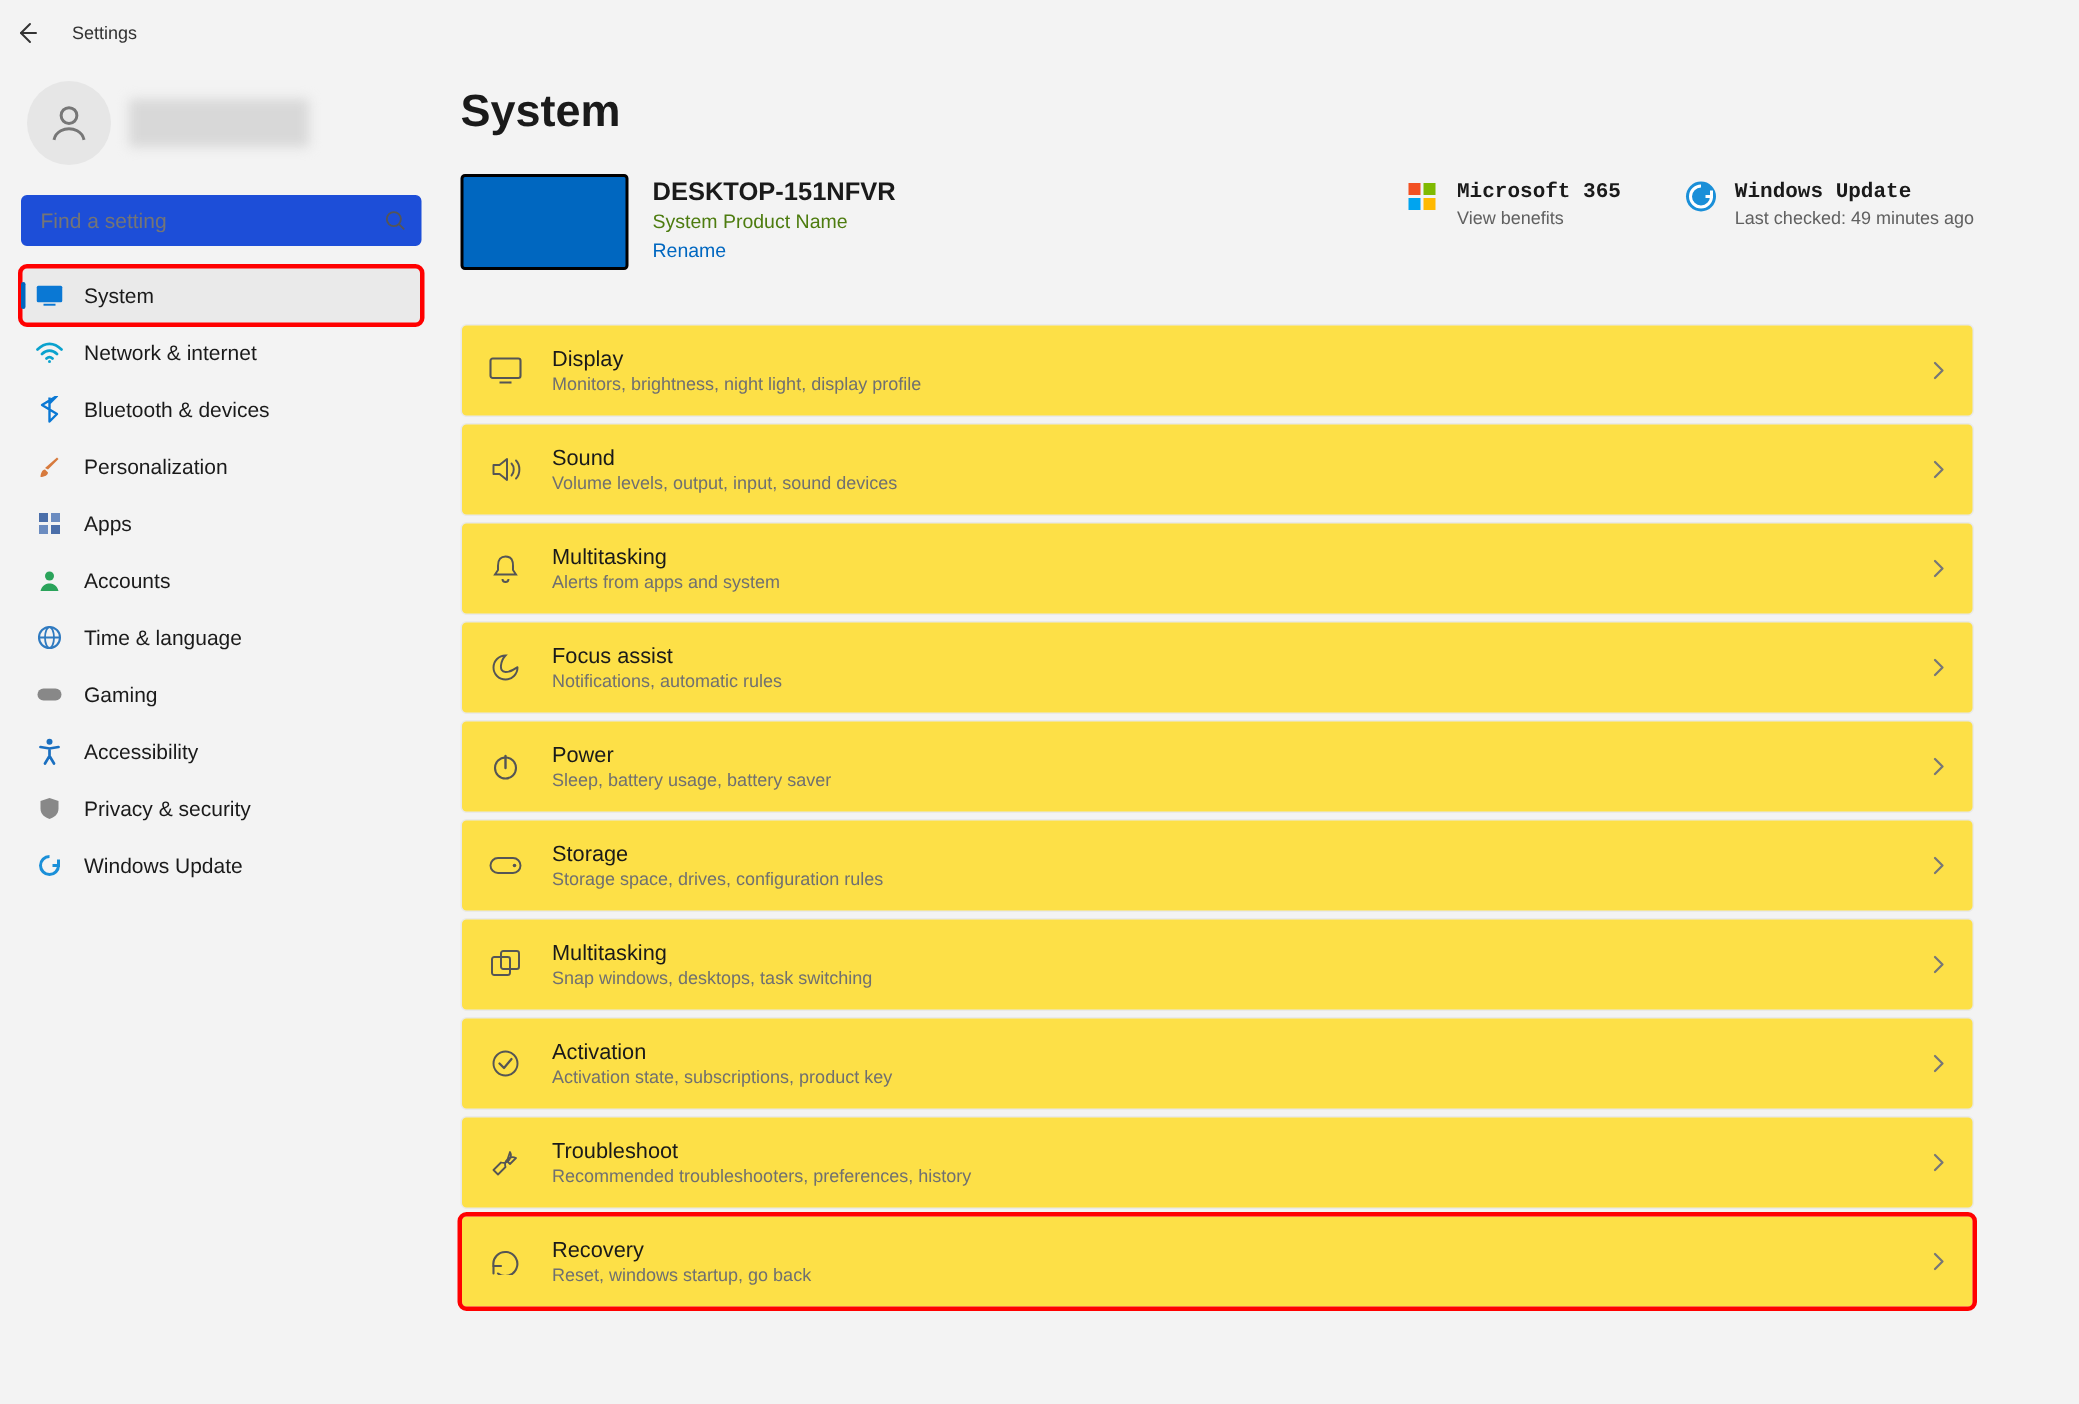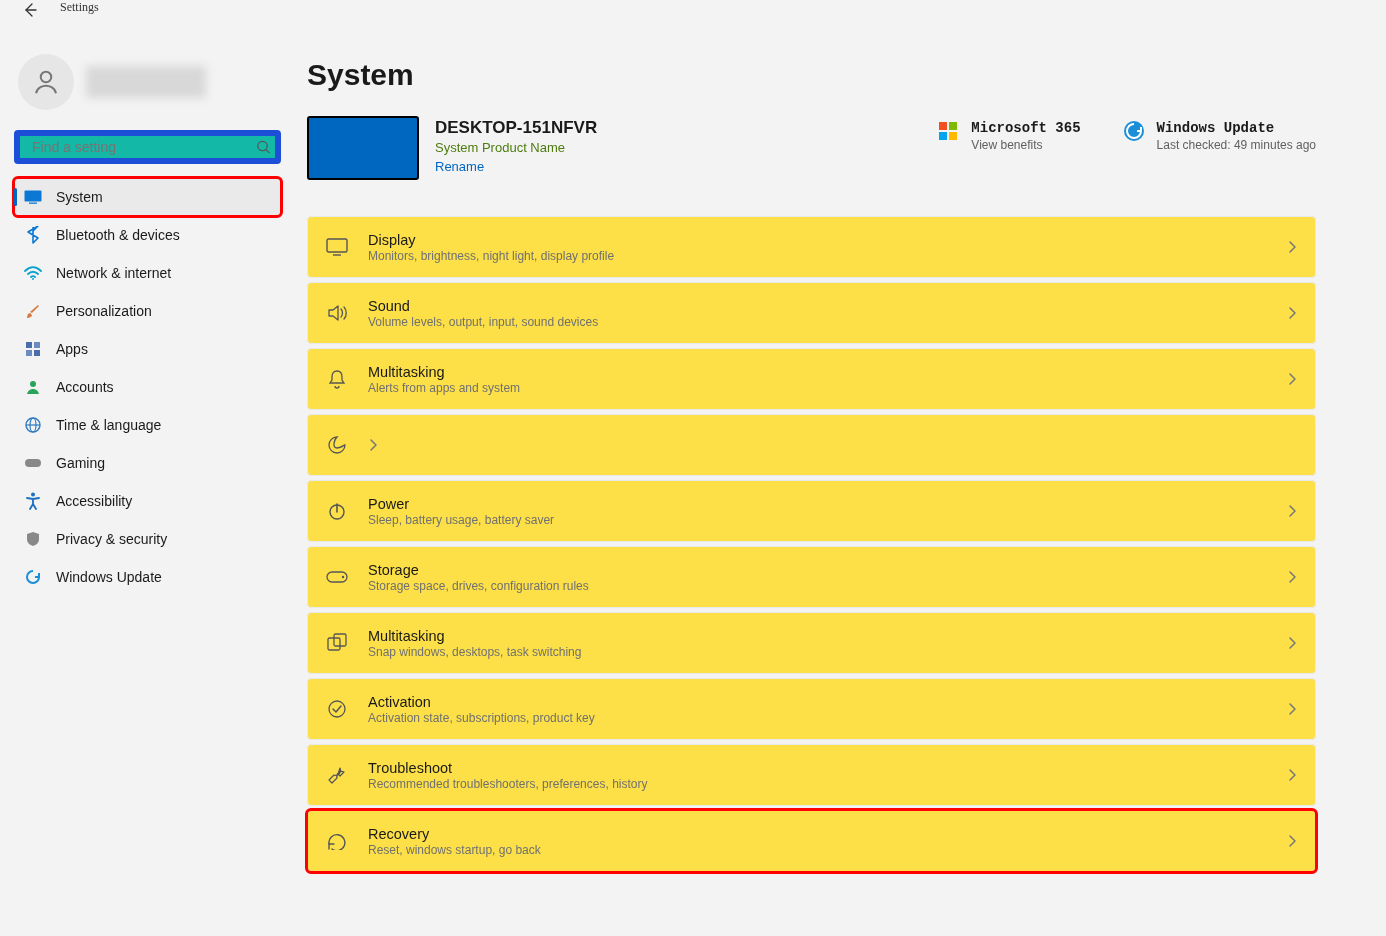--- a/index.html
+++ b/index.html
@@ -6,25 +6,24 @@
   body {
     font-family: "Segoe UI", -apple-system, sans-serif;
     background: #f3f3f3;
     width: 1386px;
     height: 936px;
     overflow: hidden;
     color: #1a1a1a;
   }
   .titlebar {
     display: flex;
-    align-items: flex-start;
+    align-items: center;
     height: 44px;
-    padding-left: 20px;
+    padding-left: 8px;
     gap: 20px;
-    font-family: Liberation Serif, serif;
   }
   .back-btn {
     width: 20px; height: 20px;
     display: flex; align-items: center; justify-content: center;
     cursor: pointer;
   }
   .titlebar-title { font-size: 12px; color: #333; }
   .layout { display: flex; height: calc(100% - 44px); }
   .sidebar { width: 295px; padding: 6px 14px 0 14px; }
   .profile {
@@ -41,23 +40,23 @@
     width: 120px; height: 32px;
     border-radius: 2px;
   }
   .search-box {
     position: relative;
     margin-bottom: 14px;
   }
   .search-box input {
     width: 100%;
     height: 34px;
-    border: 6px solid #1d4ed8;
+    border: 1px solid #1d4ed8;
     border-radius: 4px;
-    background: #14b8a6;
+    background: #1d4ed8;
     padding: 0 32px 0 12px;
     font-size: 14px;
     outline: none;
   }
   .search-box .search-icon {
     position: absolute; right: 10px; top: 50%; transform: translateY(-50%);
   }
   .nav { list-style: none; }
   .nav-item {
     display: flex; align-items: center;
@@ -184,34 +183,34 @@
           <span class="nav-icon">
             <svg width="18" height="14" viewBox="0 0 18 14">
               <rect x="0.5" y="0.5" width="17" height="11" rx="1" fill="#0a78d4"></rect>
               <rect x="5" y="12.5" width="8" height="1.3" fill="#0a78d4"></rect>
             </svg>
           </span>
           <span>System</span>
         </li>
         <li class="nav-item">
           <span class="nav-icon">
-            <svg width="12" height="18" viewBox="0 0 12 18">
-              <path d="M6 1v16l5-5-10-6 10-6-5 5" stroke="#0a78d4" stroke-width="1.6" fill="none" stroke-linejoin="round"></path>
-            </svg>
-          </span>
-          <span>Bluetooth &amp; devices</span>
-        </li>
-        <li class="nav-item">
-          <span class="nav-icon">
             <svg width="18" height="14" viewBox="0 0 18 14">
               <path d="M1 5c5-5 11-5 16 0M4 8c3-3 7-3 10 0M7 11c1.3-1.3 2.7-1.3 4 0" stroke="#0aa2ce" stroke-width="1.8" fill="none" stroke-linecap="round"></path>
               <circle cx="9" cy="13" r="1" fill="#0aa2ce"></circle>
             </svg>
           </span>
           <span>Network &amp; internet</span>
+        </li>
+        <li class="nav-item">
+          <span class="nav-icon">
+            <svg width="12" height="18" viewBox="0 0 12 18">
+              <path d="M6 1v16l5-5-10-6 10-6-5 5" stroke="#0a78d4" stroke-width="1.6" fill="none" stroke-linejoin="round"></path>
+            </svg>
+          </span>
+          <span>Bluetooth &amp; devices</span>
         </li>
         <li class="nav-item">
           <span class="nav-icon">
             <svg width="16" height="16" viewBox="0 0 16 16">
               <path d="M13 2l1 1-7 7-2-1z" fill="#d77a3d"></path>
               <path d="M5 10c-2 0-3 3-3 5 2 0 5-1 5-3z" fill="#d77a3d"></path>
             </svg>
           </span>
           <span>Personalization</span>
         </li>
@@ -374,20 +373,24 @@
               <path d="M3 2l5 5-5 5" stroke="#777" stroke-width="1.5" fill="none" stroke-linecap="round" stroke-linejoin="round"></path>
             </svg>
     </span>
         </div>
         <div class="setting-row">
     <span class="setting-icon">
             <svg width="20" height="20" viewBox="0 0 20 20">
               <path d="M10 2a8 8 0 108 8c0-1-3 3-8 3s-3-8 0-11z" stroke="#555" stroke-width="1.3" fill="none"></path>
             </svg>
           </span>
+    <div class="setting-text">
+      <div class="setting-title">Focus assist</div>
+      <div class="setting-desc">Notifications, automatic rules</div>
+    </div>
     <span class="chevron">
       <svg width="10" height="14" viewBox="0 0 10 14">
               <path d="M3 2l5 5-5 5" stroke="#777" stroke-width="1.5" fill="none" stroke-linecap="round" stroke-linejoin="round"></path>
             </svg>
     </span>
         </div>
         <div class="setting-row">
     <span class="setting-icon">
             <svg width="20" height="20" viewBox="0 0 20 20">
               <circle cx="10" cy="11" r="7" stroke="#555" stroke-width="1.4" fill="none"></circle>

